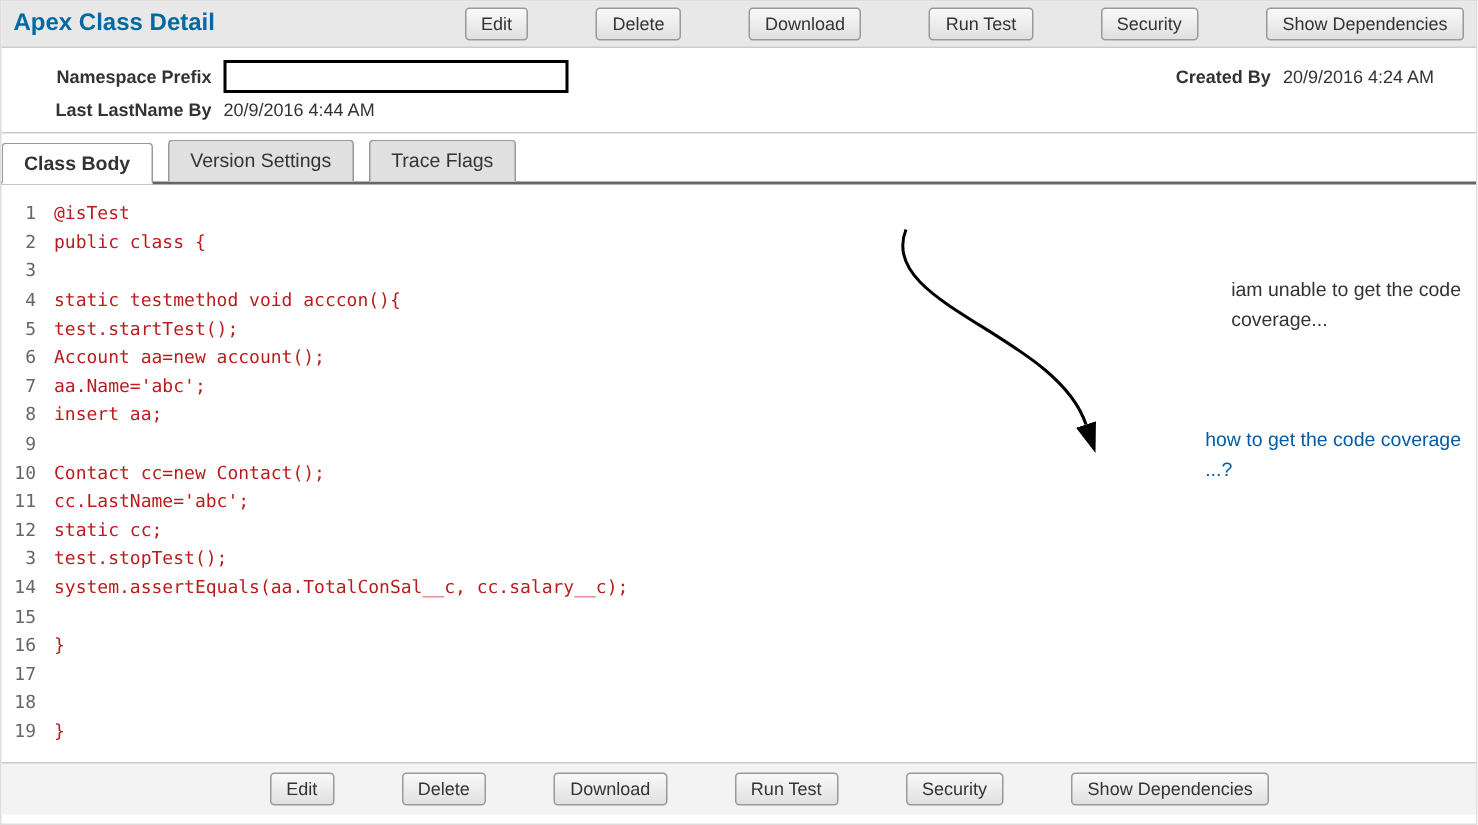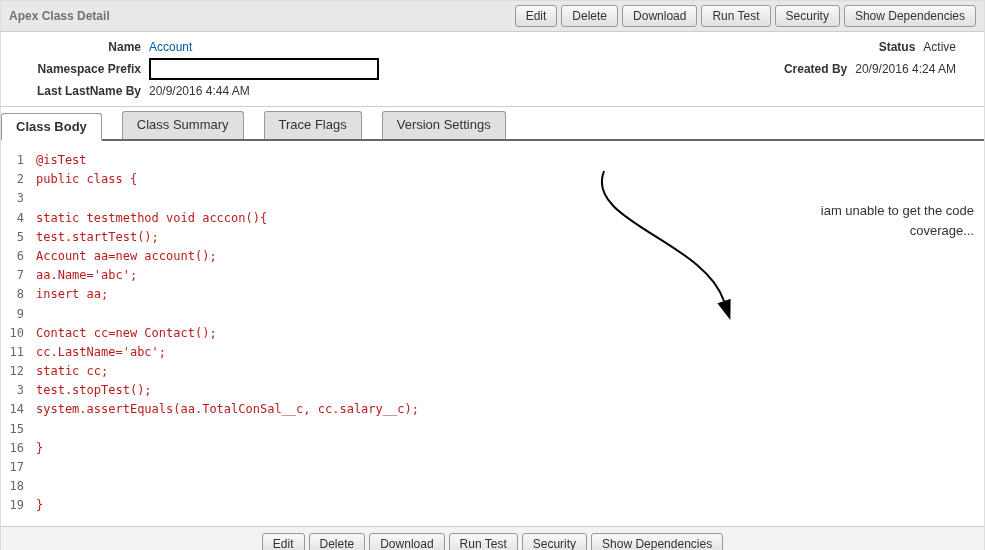--- a/index.html
+++ b/index.html
@@ -10,33 +10,34 @@
     
     .header-bar {
       background: #e8e8e8;
       border-bottom: 1px solid #ccc;
       padding: 4px 8px;
       display: flex;
       align-items: center;
       justify-content: space-between;
     }
     .header-title {
-      font-size: 12px;
+      font-size: 16px;
       font-weight: bold;
-      color: #737373;
+      color: #0369a1;
     }
     .header-buttons { display: flex; gap: 4px; }
     .btn {
       padding: 3px 10px;
       font-size: 12px;
       border: 1px solid #999;
       background: linear-gradient(to bottom, #f9f9f9, #e0e0e0);
       cursor: pointer;
       border-radius: 3px;
       color: #333;
+      margin-left: 41px;
     }
 
     
     .info-section {
       padding: 6px 0;
       border-bottom: 1px solid #ccc;
     }
     .info-row {
       display: flex;
       align-items: center;
@@ -76,21 +77,21 @@
       border-bottom: 2px solid #666;
       margin-top: 4px;
     }
     .tab {
       padding: 5px 14px;
       font-size: 13px;
       cursor: pointer;
       border: 1px solid #999;
       border-bottom: none;
       background: #e0e0e0;
-      margin-right: 20px;
+      margin-right: 10px;
       border-radius: 3px 3px 0 0;
       color: #333;
     }
     .tab.active {
       background: #fff;
       border-bottom: 2px solid #fff;
       font-weight: bold;
       position: relative;
       bottom: -2px;
       z-index: 1;
@@ -180,50 +181,39 @@
       <button class="btn">Delete</button>
       <button class="btn">Download</button>
       <button class="btn">Run Test</button>
       <button class="btn">Security</button>
       <button class="btn">Show Dependencies</button>
     </div>
   </div>
 
   <div class="info-section">
     <div class="info-row">
-      <span class="info-label">Name</span>
-      <span class="info-value link">Account</span>
-      <div class="info-right">
-        <div class="info-right-item">
-          <span class="info-right-label">Status</span>
-          <span>Active</span>
-        </div>
-      </div>
-    </div>
-    <div class="info-row">
       <span class="info-label">Namespace Prefix</span>
       <div class="namespace-box"></div>
       <div class="info-right">
         <div class="info-right-item">
           <span class="info-right-label">Created By</span>
           <span>20/9/2016 4:24 AM</span>
         </div>
       </div>
     </div>
     <div class="info-row">
       <span class="info-label">Last LastName By</span>
       <span class="info-value">20/9/2016 4:44 AM</span>
     </div>
   </div>
 
   <div class="tabs-bar">
     <div class="tab active">Class Body</div>
-    <div class="tab">Class Summary</div>
+    <div class="tab">Version Settings</div>
     <div class="tab">Trace Flags</div>
-    <div class="tab">Version Settings</div>
   </div>
 
   <div class="main-content">
 
     <div class="code-area">
     <div class="code-line">
           <span class="line-num">1</span>
           <span class="line-code">@isTest</span>
         </div>
         <div class="code-line">
@@ -293,32 +283,34 @@
         <div class="code-line">
           <span class="line-num">18</span>
           <span class="line-code"></span>
         </div>
         <div class="code-line">
           <span class="line-num">19</span>
           <span class="line-code">}</span>
         </div>
       </div>
 
-    <div class="annotation-area" style="position:relative;text-align:right;">
+    <div class="annotation-area" style="position:relative;">
       <svg class="arrow-overlay" viewBox="0 0 400 260">
 
         <defs>
           <marker id="arrowhead" markerWidth="10" markerHeight="7" refX="0" refY="3.5" orient="auto">
             <polygon points="0 0, 10 3.5, 0 7" fill="#000"></polygon>
           </marker>
         </defs>
         <path d="M 100 30 C 80 80, 200 100, 220 160" stroke="#000" stroke-width="2" fill="none" marker-end="url(#arrowhead)"></path>
       </svg>
       <div class="annotation-text" style="white-space:pre-line;">iam unable to get the code
 coverage...</div>
+      <div class="annotation-text2" style="white-space:pre-line;">how to get the code coverage
+...?</div>
     </div>
   </div>
 
   <div class="bottom-bar">
     <button class="btn">Edit</button>
     <button class="btn">Delete</button>
     <button class="btn">Download</button>
     <button class="btn">Run Test</button>
     <button class="btn">Security</button>
     <button class="btn">Show Dependencies</button>

